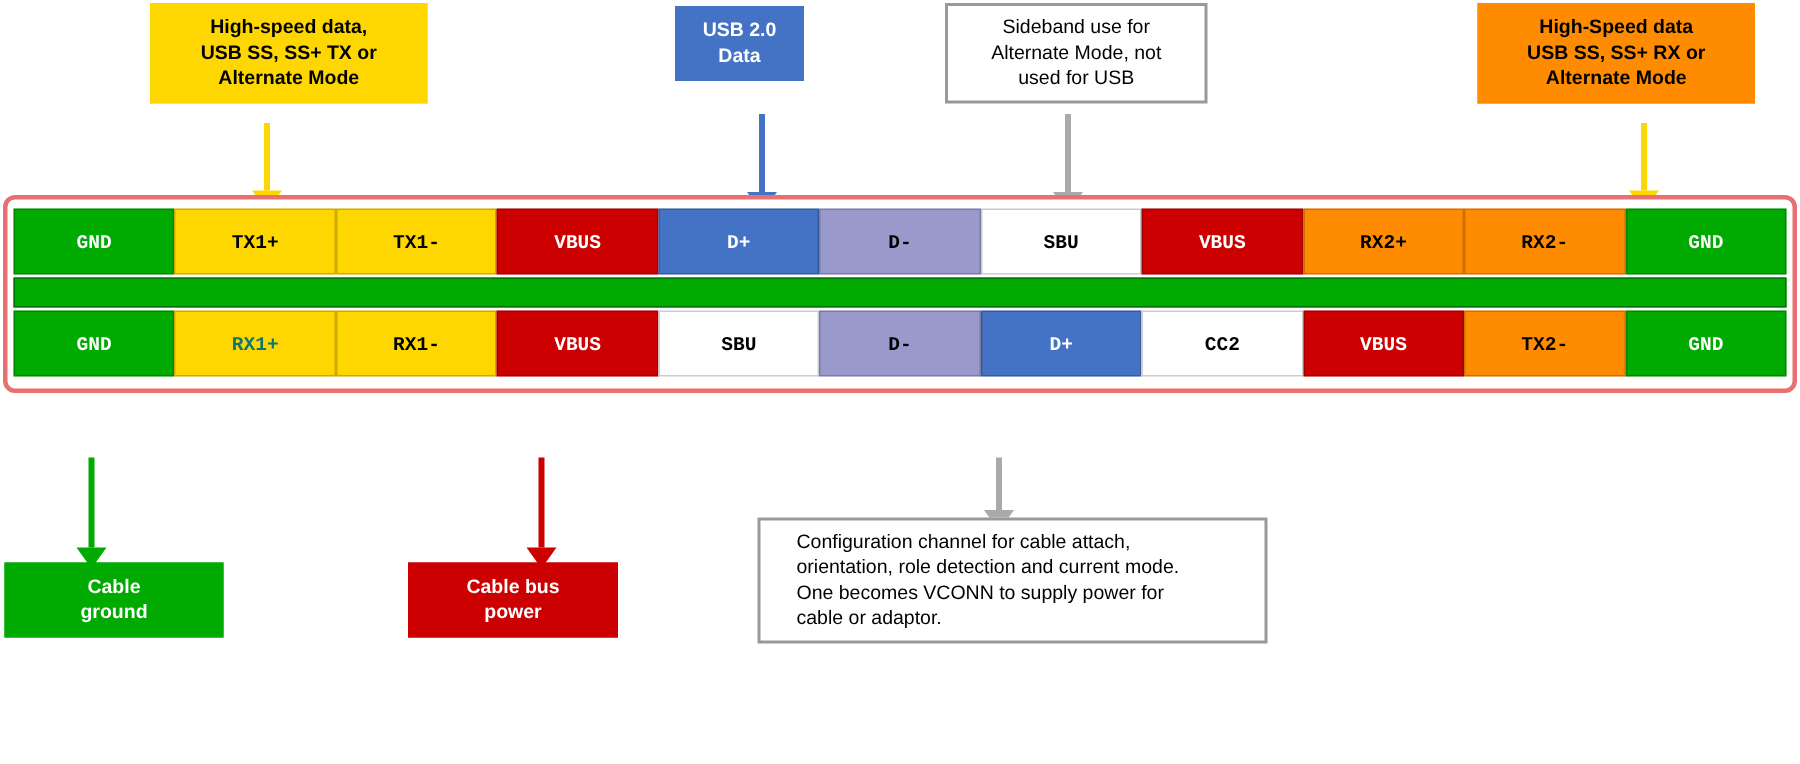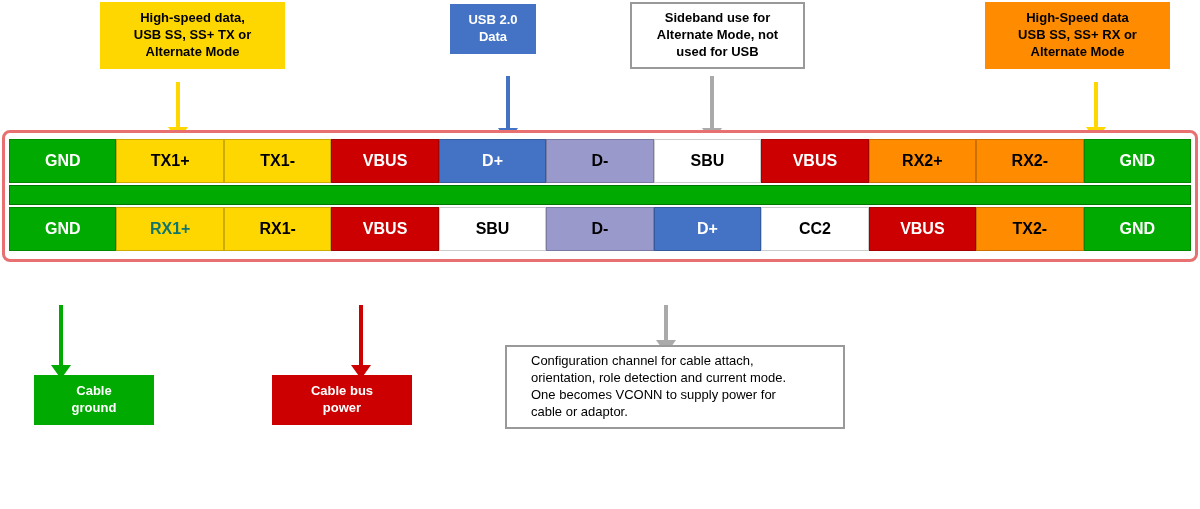--- a/index.html
+++ b/index.html
@@ -58,24 +58,25 @@
       width: 100%;
       height: 44px;
       margin-bottom: 2px;
     }
 
     .pin-cell {
       flex: 1;
       display: flex;
       align-items: center;
       justify-content: center;
-      font-size: 16px;
+      font-size: 13px;
       font-weight: bold;
       color: #fff;
       border: 1px solid rgba(0,0,0,0.2);
+      font-family: Liberation Mono, monospace;
     }
 
     
     .spacer-row {
       height: 20px;
       background: #00AA00;
       margin-bottom: 2px;
       border: 1px solid #007700;
     }
     .arrow-down {
@@ -112,21 +113,21 @@
 USB SS, SS+ TX or
 Alternate Mode</span>
   </div>
 
   <div class="annotation-box ann-blue" style="left:450px; top:4px; width:86px;">
     <span style="white-space:pre-line;">USB 2.0
 Data</span>
   </div>
 
   <div class="annotation-box ann-white" style="left:630px; top:2px; width:175px;">
-    <span style="white-space:pre-line;font-weight:bold;">Sideband use for
+    <span style="white-space:pre-line;">Sideband use for
 Alternate Mode, not
 used for USB</span>
   </div>
 
   <div class="annotation-box ann-orange" style="left:985px; top:2px; width:185px;">
     <span style="white-space:pre-line;">High-Speed data
 USB SS, SS+ RX or
 Alternate Mode</span>
   </div>
 
@@ -192,21 +193,21 @@
   <div class="arrow-down arrow-red" style="position:absolute; left:351px; top:305px; align-items:center;">
     <div class="shaft" style="height:60px; background:#CC0000;"></div>
     <div class="head" style="border-top:14px solid #CC0000;"></div>
   </div>
 
   <div class="arrow-down arrow-gray" style="position:absolute; left:656px; top:305px; align-items:center;">
     <div class="shaft" style="height:35px; background:#AAAAAA;"></div>
     <div class="head" style="border-top:14px solid #AAAAAA;"></div>
   </div>
 
-  <div class="annotation-box ann-green" style="left:3px; top:375px; width:120px; background:#00AA00; border-color:#00AA00; color:#fff; font-weight:bold; text-align:center;margin-left:31px;">
+  <div class="annotation-box ann-green" style="left:3px; top:375px; width:146px; background:#00AA00; border-color:#00AA00; color:#fff; font-weight:bold; text-align:center;">
     <span style="white-space:pre-line;">Cable
 ground</span>
   </div>
 
   <div class="annotation-box" style="left:272px; top:375px; width:140px; background:#CC0000; border-color:#CC0000; color:#fff; font-weight:bold; text-align:center;">
     <span style="white-space:pre-line;">Cable bus
 power</span>
   </div>
 
   <div class="annotation-box ann-white" style="left:505px; top:345px; width:340px; text-align:left; border-color:#999;padding-left:24px;">

